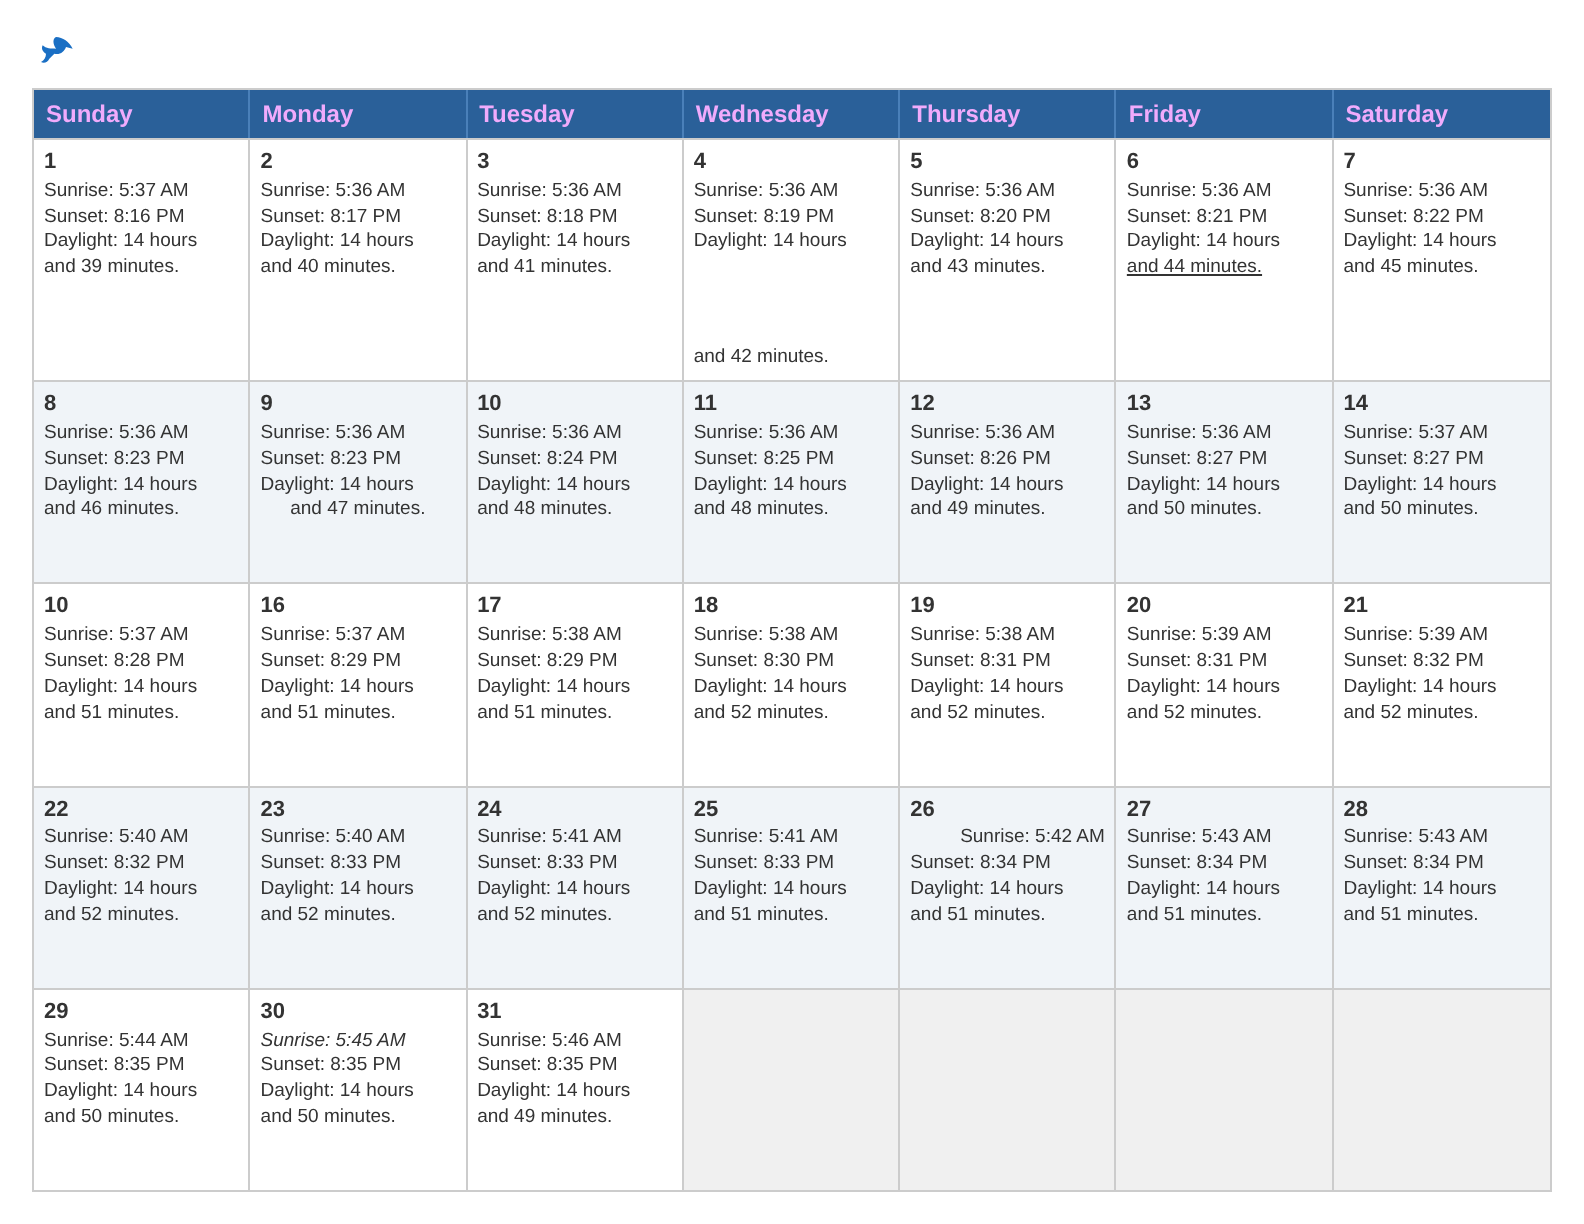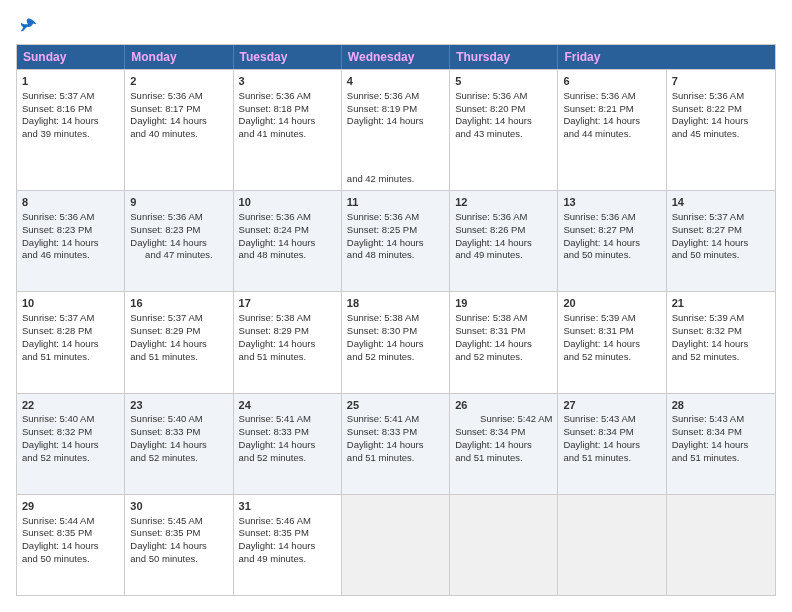--- a/index.html
+++ b/index.html
@@ -125,20 +125,21 @@
   </div>
 
   <div class="calendar">
     <div class="cal-header" id="cal-header-row">
         <div class="cal-header-cell">Sunday</div>
         <div class="cal-header-cell">Monday</div>
         <div class="cal-header-cell">Tuesday</div>
         <div class="cal-header-cell">Wednesday</div>
         <div class="cal-header-cell">Thursday</div>
         <div class="cal-header-cell">Friday</div>
+        <div class="cal-header-cell">Saturday</div>
       </div>
     <div class="cal-body" id="cal-body">
         <div class="cal-row">
           <div class="cal-cell">
             <span class="day-num">1</span>
             <span style="display: block;">Sunrise: 5:37 AM</span>
             <span style="display: block;">Sunset: 8:16 PM</span>
             <span style="display: block;">Daylight: 14 hours</span>
             <span style="display: block;">and 39 minutes.</span>
           </div>
@@ -168,21 +169,21 @@
             <span style="display: block;">Sunrise: 5:36 AM</span>
             <span style="display: block;">Sunset: 8:20 PM</span>
             <span style="display: block;">Daylight: 14 hours</span>
             <span style="display: block;">and 43 minutes.</span>
           </div>
           <div class="cal-cell">
             <span class="day-num">6</span>
             <span style="display: block;">Sunrise: 5:36 AM</span>
             <span style="display: block;">Sunset: 8:21 PM</span>
             <span style="display: block;">Daylight: 14 hours</span>
-            <span style="display: block;">and 44 minutes.</span>
+            <span style="display: block; text-decoration: underline;">and 44 minutes.</span>
           </div>
           <div class="cal-cell">
             <span class="day-num">7</span>
             <span style="display: block;">Sunrise: 5:36 AM</span>
             <span style="display: block;">Sunset: 8:22 PM</span>
             <span style="display: block;">Daylight: 14 hours</span>
             <span style="display: block;">and 45 minutes.</span>
           </div>
         </div>
         <div class="cal-row">
@@ -341,21 +342,21 @@
         <div class="cal-row">
           <div class="cal-cell">
             <span class="day-num">29</span>
             <span style="display: block;">Sunrise: 5:44 AM</span>
             <span style="display: block;">Sunset: 8:35 PM</span>
             <span style="display: block;">Daylight: 14 hours</span>
             <span style="display: block;">and 50 minutes.</span>
           </div>
           <div class="cal-cell">
             <span class="day-num">30</span>
-            <span style="display: block;">Sunrise: 5:45 AM</span>
+            <span style="display: block; font-style: italic;">Sunrise: 5:45 AM</span>
             <span style="display: block;">Sunset: 8:35 PM</span>
             <span style="display: block;">Daylight: 14 hours</span>
             <span style="display: block;">and 50 minutes.</span>
           </div>
           <div class="cal-cell">
             <span class="day-num">31</span>
             <span style="display: block;">Sunrise: 5:46 AM</span>
             <span style="display: block;">Sunset: 8:35 PM</span>
             <span style="display: block;">Daylight: 14 hours</span>
             <span style="display: block;">and 49 minutes.</span>

